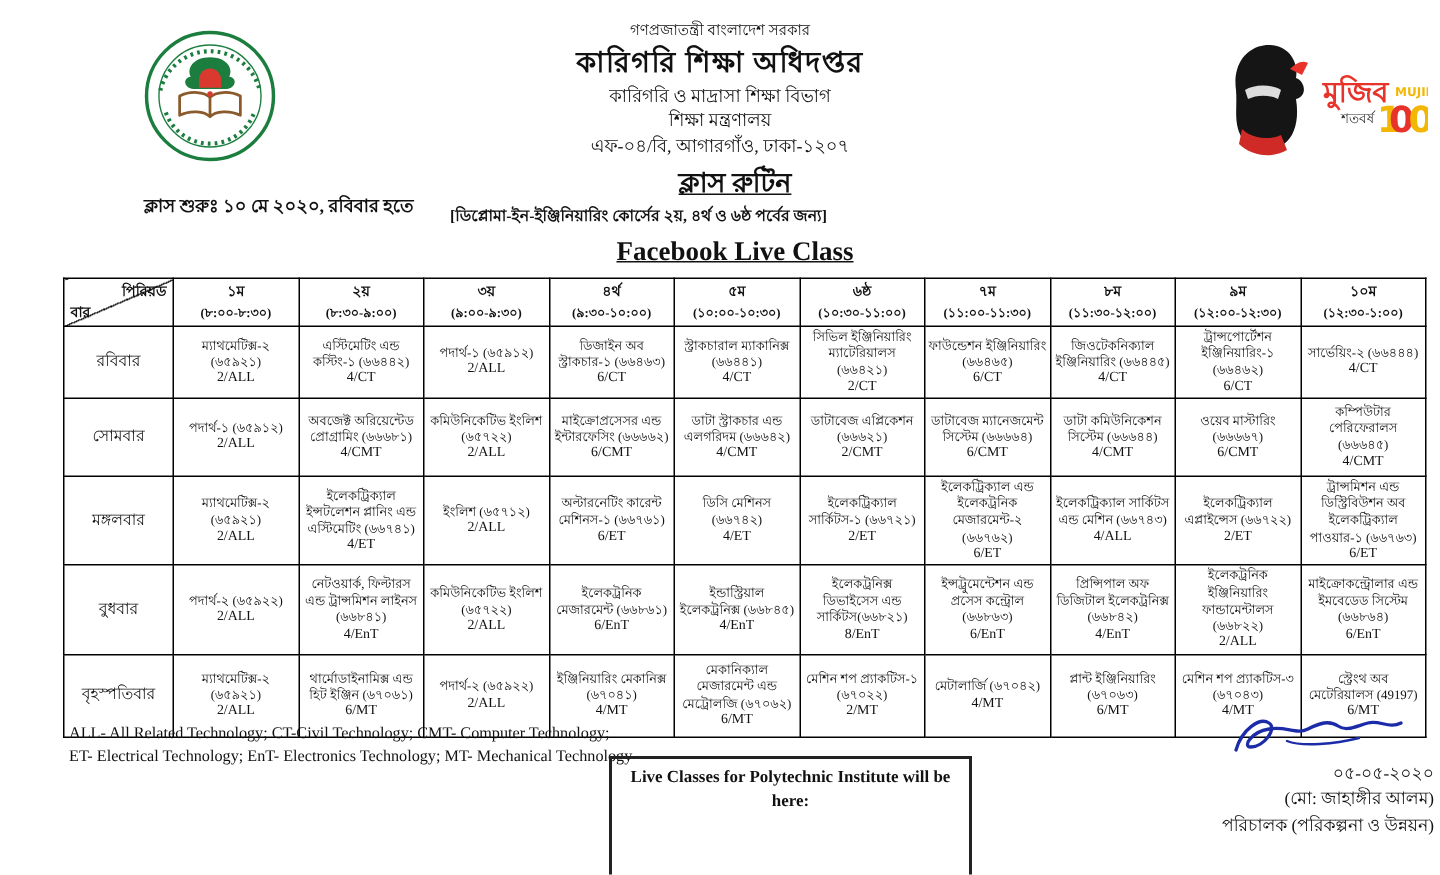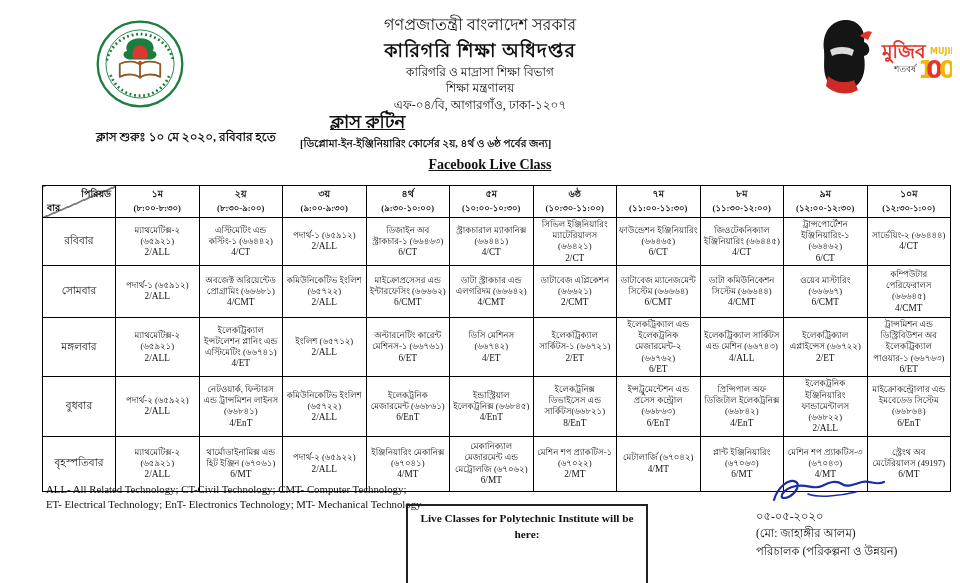--- a/index.html
+++ b/index.html
@@ -11,44 +11,44 @@
     position: relative;
     overflow: hidden;
   }
   .page { position: absolute; inset: 0; }
 
   
   .gov-header {
     position: absolute; left: 0; top: 14px; width: 100%;
     text-align: center; line-height: 1.35;
   }
-  .gov-line1 { font-size: 16px; }
+  .gov-line1 { font-size: 10px; }
   .gov-line2 { font-size: 19px; font-weight: bold; letter-spacing: 1px; margin: 2px 0 1px; }
   .gov-line3, .gov-line4, .gov-line5 { font-size: 12px; }
 
   .logo-left { position: absolute; left: 92px; top: 18px; width: 96px; height: 92px; }
-  .logo-right { position: absolute; right: 8px; top: 10px; width: 138px; height: 92px; }
+  .logo-right { position: absolute; right: 8px; top: 20px; width: 138px; height: 92px; }
 
   
   .start-note {
     position: absolute; left: 96px; top: 128px; width: 250px;
     font-size: 12px; font-weight: bold;
   }
   .routine-title {
     position: absolute; left: 330px; top: 108px; width: 320px;
-    font-size: 18px; font-weight: bold;
+    text-align: center; font-size: 18px; font-weight: bold;
     text-decoration: underline;
   }
   .routine-scope {
     position: absolute; left: 300px; top: 136px; width: 380px;
     text-align: left; font-size: 10.5px; font-weight: bold;
   }
   .fb-live {
     position: absolute; left: 330px; top: 157px; width: 320px;
-    text-align: center; font-size: 14px; font-weight: bold;
+    text-align: center; font-size: 18px; font-weight: bold;
     text-decoration: underline;
   }
 
   
   .routine-wrap { position: absolute; left: 42px; top: 185px; }
   table.routine {
     border-collapse: collapse; table-layout: fixed; width: 908px;
   }
   table.routine th, table.routine td {
     border: 1px solid #000;
@@ -80,21 +80,21 @@
     position: absolute; left: 406px; top: 504px; width: 242px;
     border: 2px solid #222; padding: 4px 6px 20px;
     text-align: center; line-height: 1.45;
   }
   .live-title { font-size: 11.3px; font-weight: bold; }
   .live-link { font-size: 11px; font-weight: bold; color: #2929c8; text-decoration: none; display: block; margin-top: 40px; }
   .live-amp { font-size: 11px; }
 
   .sign-block {
     position: absolute; left: 756px; top: 474px; width: 200px;
-    text-align: left; line-height: 1.5;
+    text-align: right; line-height: 1.5;
   }
   .sign-scribble { height: 34px; }
   .sign-date { font-size: 11.5px; }
   .sign-name { font-size: 11.5px; }
   .sign-desig { font-size: 11.5px; }
 </style>
 </head>
 <body>
 
 <div class="page">

